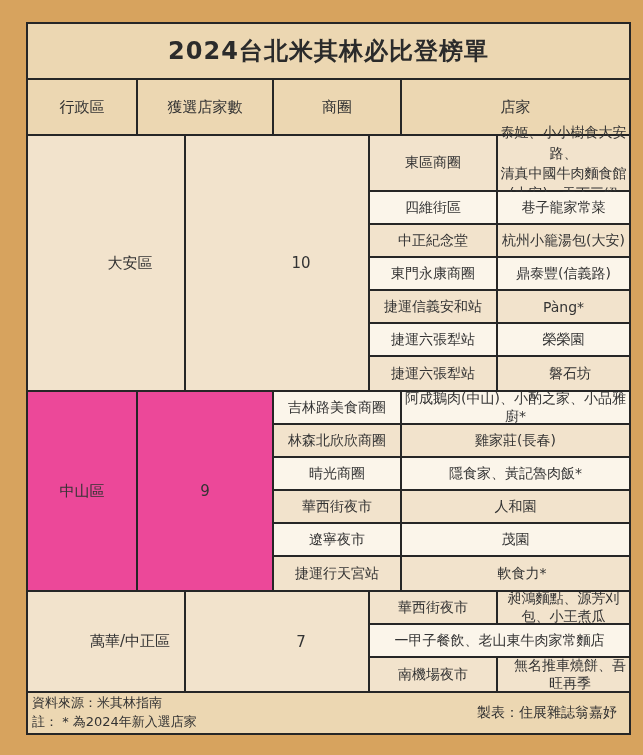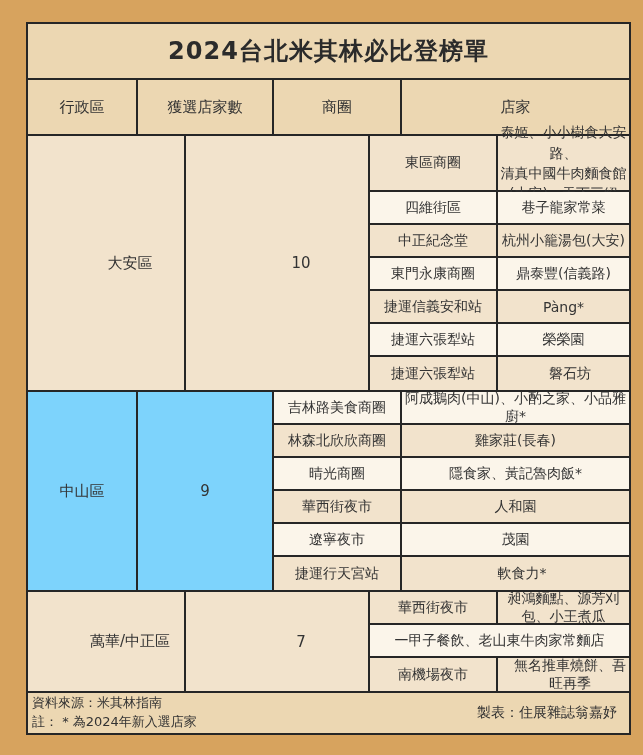--- a/index.html
+++ b/index.html
@@ -56,21 +56,21 @@
   .c3 { width: 128px; border-right: 2px solid #262626; font-family: Liberation Serif, serif; }
   .c4 { flex: 1; }
   .section {
     display: flex;
     border-bottom: 2px solid #262626;
   }
   .section .district, .section .count {
     font-size: 15px;
   }
   .sec-a .district, .sec-a .count { background: #f2e3cc; margin-left: 48px; }
-  .sec-b .district, .sec-b .count { background: #7dd3fc; }
+  .sec-b .district, .sec-b .count { background: #ec4899; }
   .rows {
     flex: 1;
     display: flex;
     flex-direction: column;
   }
   .row {
     display: flex;
     height: 33px;
     border-bottom: 2px solid #262626;
     box-sizing: border-box;

